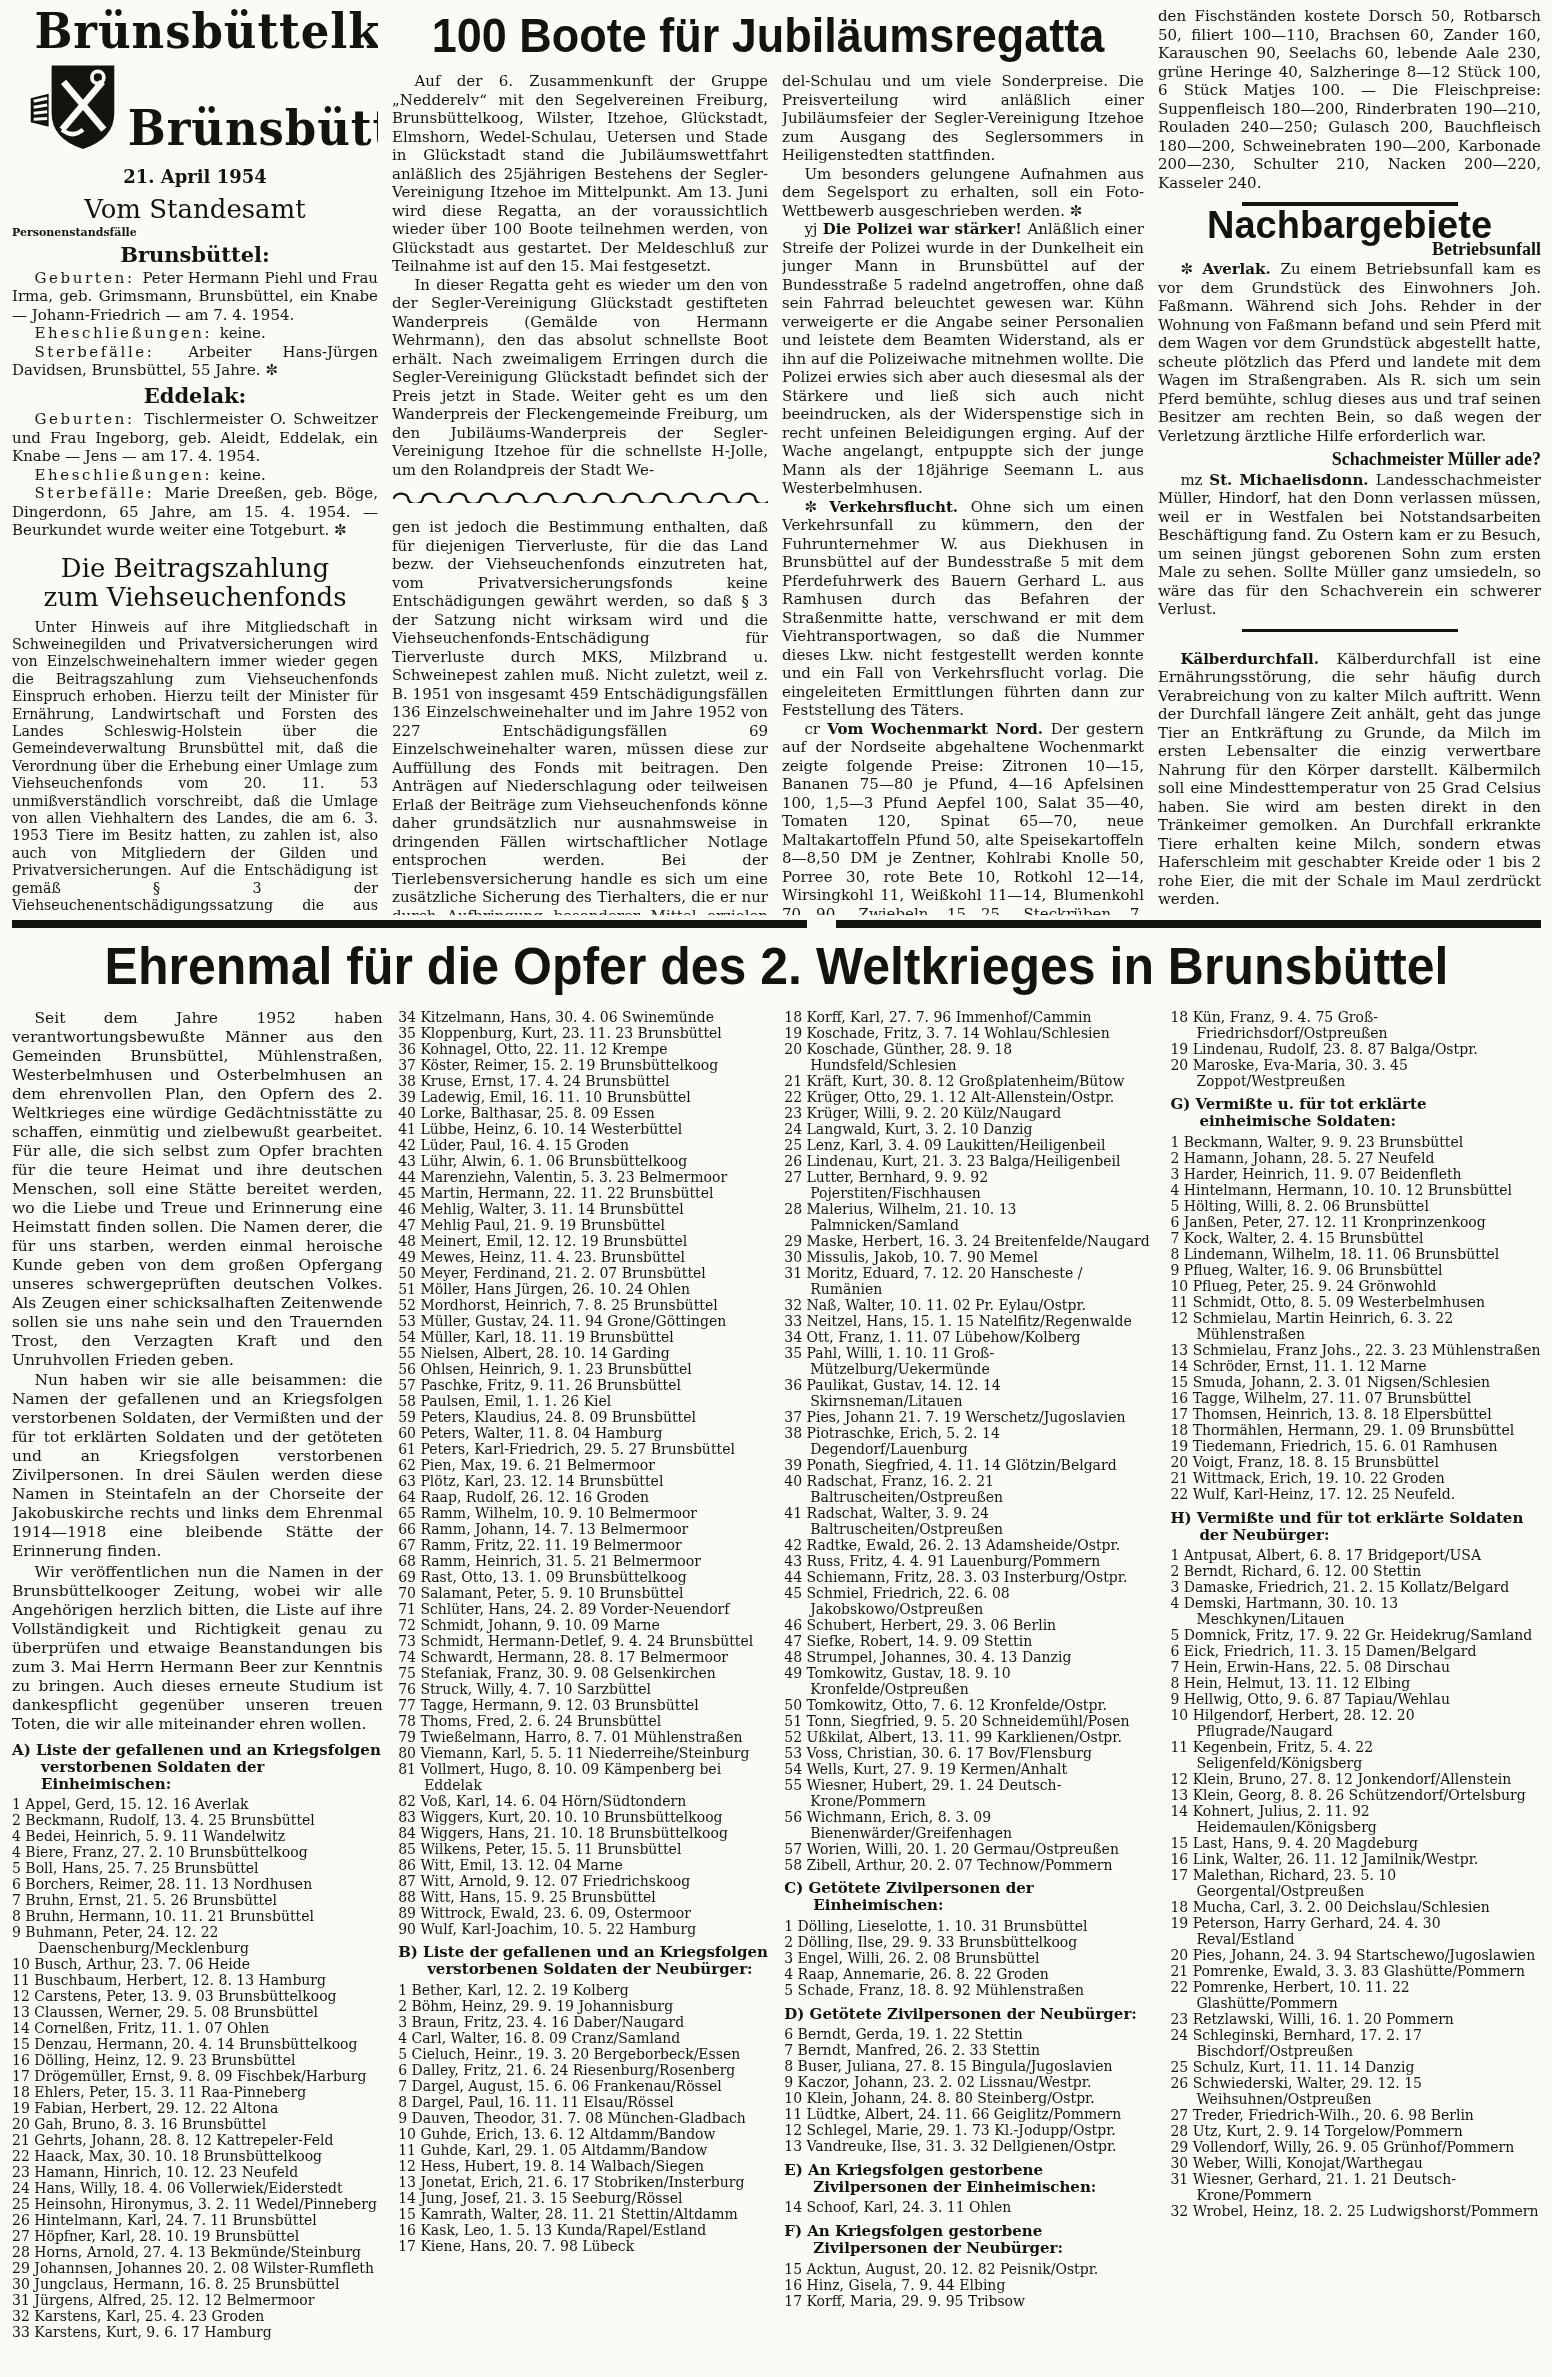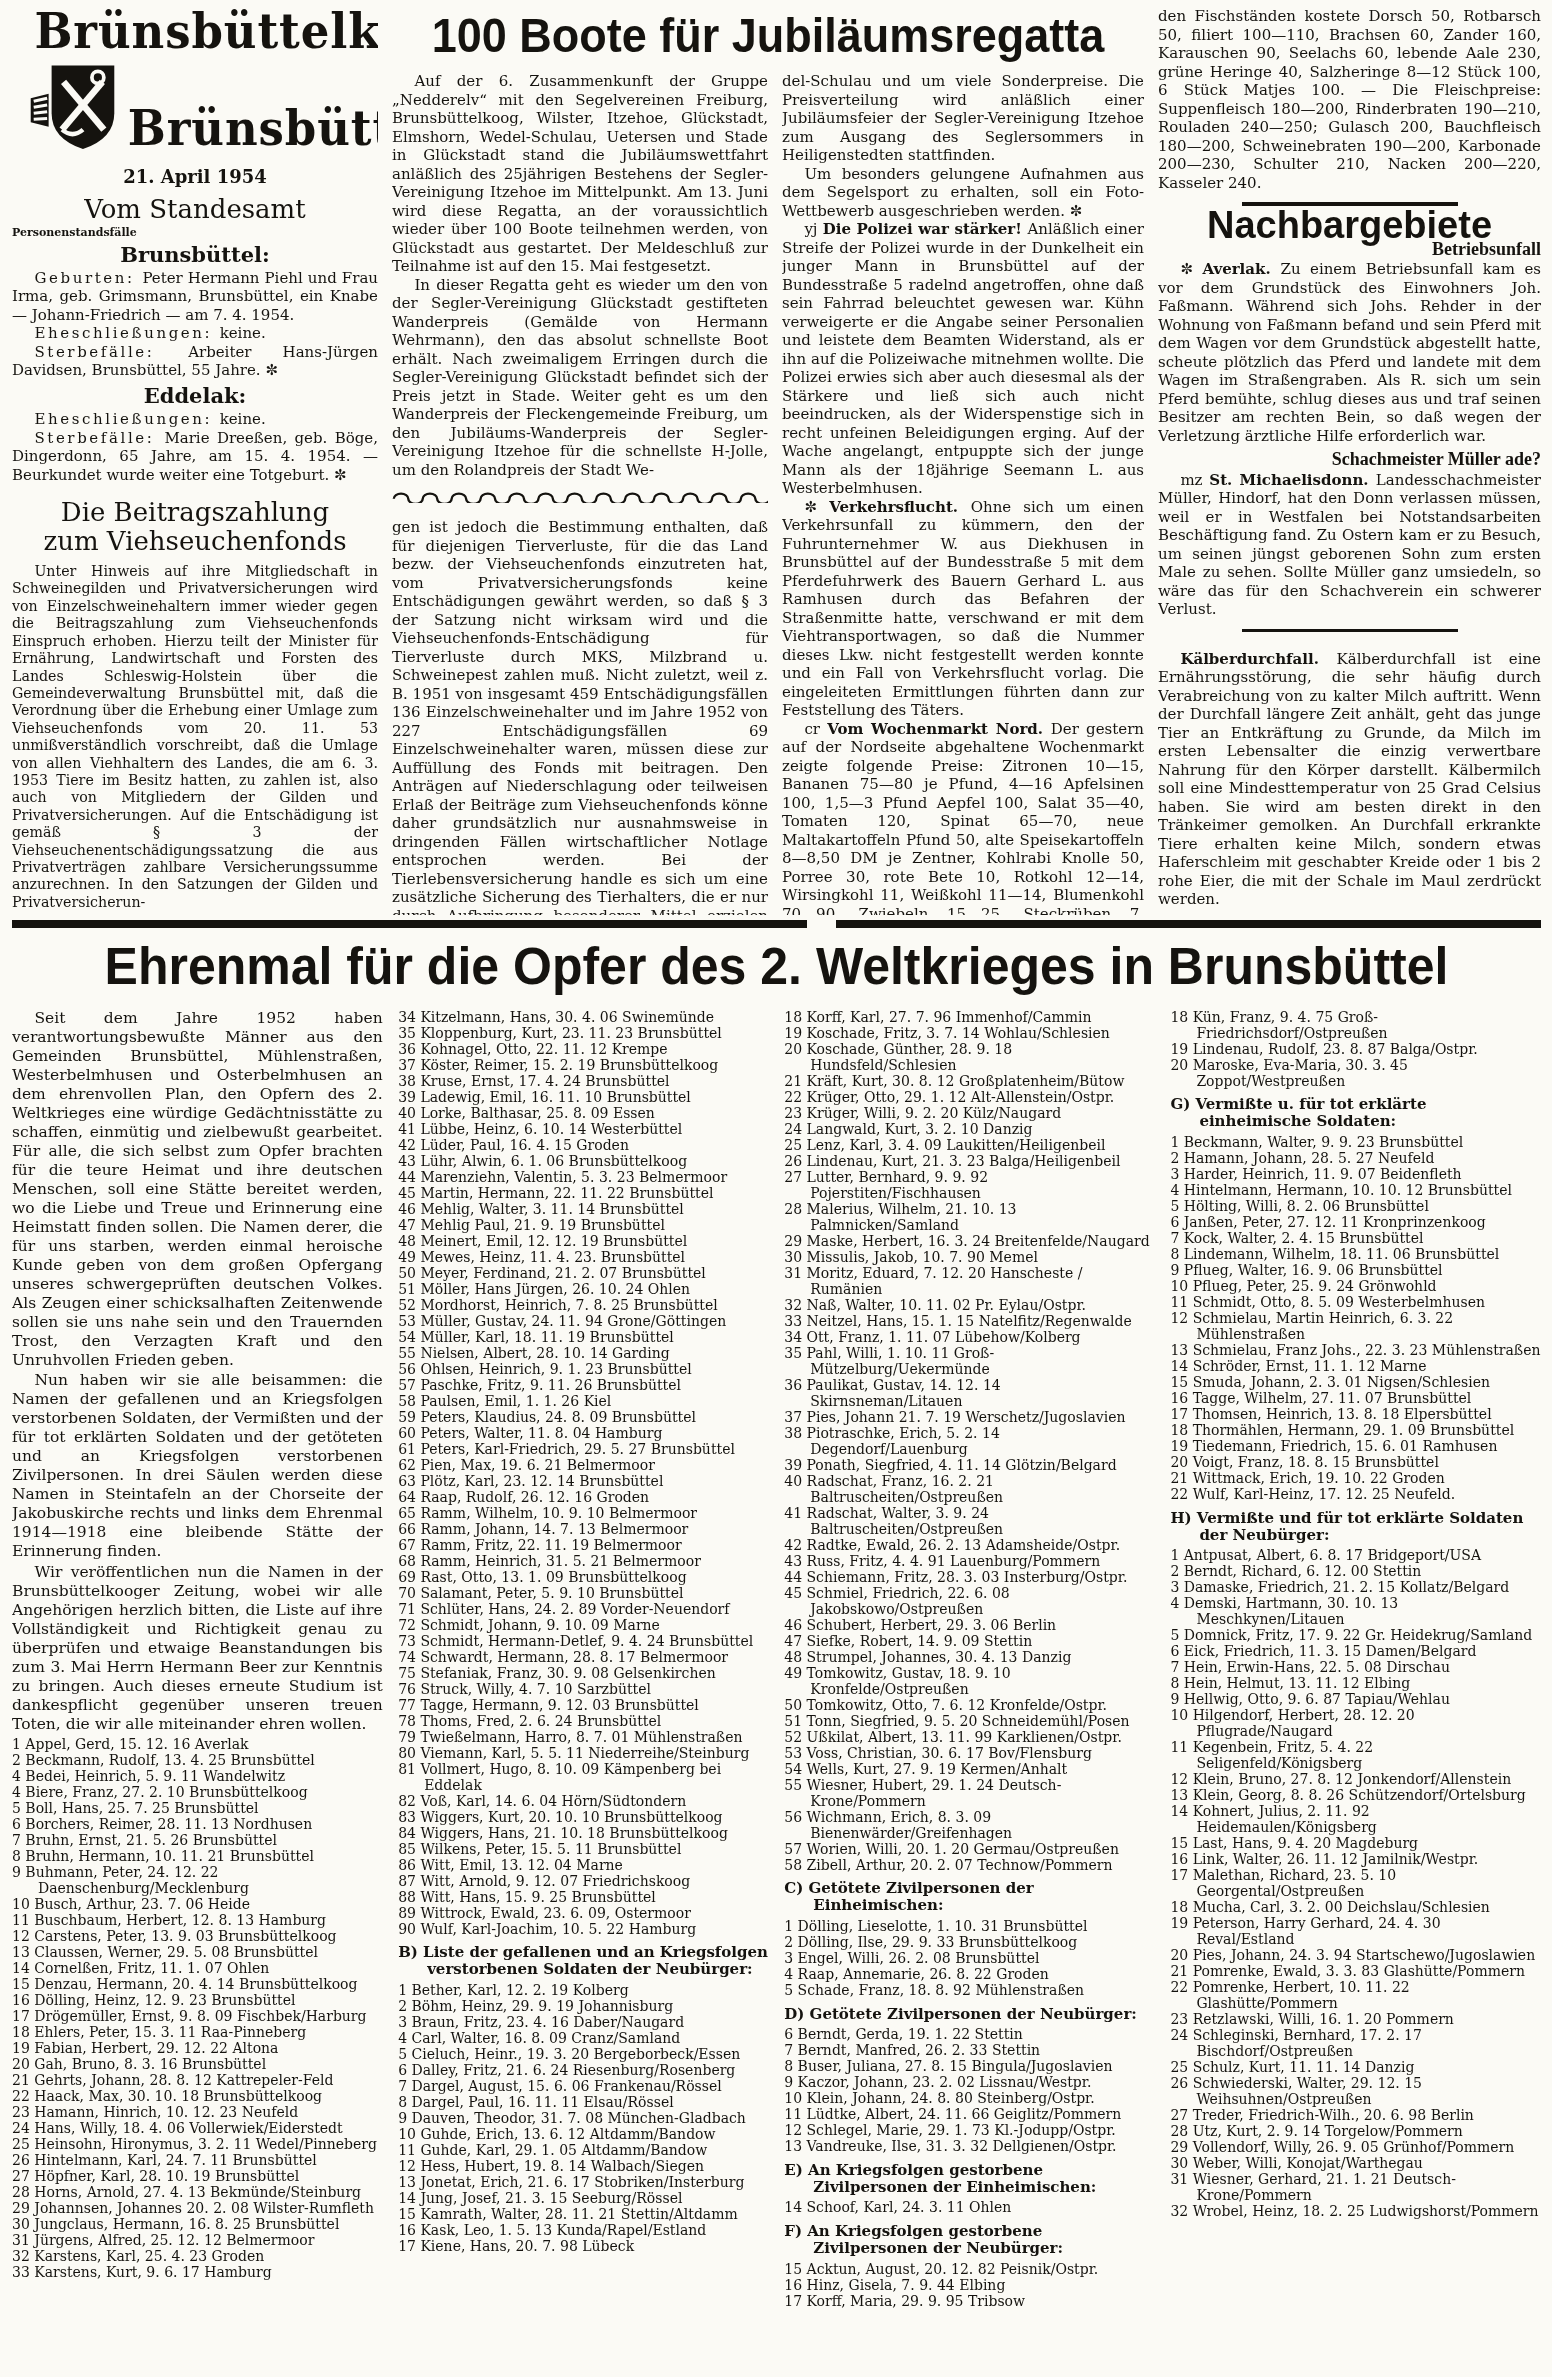--- a/index.html
+++ b/index.html
@@ -93,20 +93,21 @@
         <div class="h-standesamt">Vom Standesamt</div>
         <div class="h-personen">Personenstandsfälle</div>
         <div class="h-place">Brunsbüttel:</div>
         <div class="body-text">
             <div class="para"><span class="lead">Geburten: </span>Peter Hermann Piehl und Frau Irma, geb. Grimsmann, Brunsbüttel, ein Knabe — Johann-Friedrich — am 7. 4. 1954.</div>
             <div class="para"><span class="lead">Eheschließungen: </span>keine.</div>
             <div class="para"><span class="lead">Sterbefälle: </span>Arbeiter Hans-Jürgen Davidsen, Brunsbüttel, 55 Jahre. ✼</div>
           </div>
         <div class="h-place">Eddelak:</div>
         <div class="body-text">
+            <div class="para"><span class="lead">Geburten: </span>Tischlermeister O. Schweitzer und Frau Ingeborg, geb. Aleidt, Eddelak, ein Knabe — Jens — am 17. 4. 1954.</div>
             <div class="para"><span class="lead">Eheschließungen: </span>keine.</div>
             <div class="para"><span class="lead">Sterbefälle: </span>Marie Dreeßen, geb. Böge, Dingerdonn, 65 Jahre, am 15. 4. 1954. — Beurkundet wurde weiter eine Totgeburt. ✼</div>
           </div>
       </div>
 
       <div>
         <div class="h-beitrag">
           <span>Die Beitragszahlung</span><br>
           <span>zum Viehseuchenfonds</span>
         </div>
@@ -160,20 +161,21 @@
       <div class="b2"></div>
     </div>
 
   <div class="h-memorial">Ehrenmal für die Opfer des 2. Weltkrieges in Brunsbüttel</div>
 
   <div class="mem-grid">
     <div class="mem-col">
         <div class="para">Seit dem Jahre 1952 haben verantwortungsbewußte Männer aus den Gemeinden Brunsbüttel, Mühlenstraßen, Westerbelmhusen und Osterbelmhusen an dem ehrenvollen Plan, den Opfern des 2. Weltkrieges eine würdige Gedächtnisstätte zu schaffen, einmütig und zielbewußt gearbeitet. Für alle, die sich selbst zum Opfer brachten für die teure Heimat und ihre deutschen Menschen, soll eine Stätte bereitet werden, wo die Liebe und Treue und Erinnerung eine Heimstatt finden sollen. Die Namen derer, die für uns starben, werden einmal heroische Kunde geben von dem großen Opfergang unseres schwergeprüften deutschen Volkes. Als Zeugen einer schicksalhaften Zeitenwende sollen sie uns nahe sein und den Trauernden Trost, den Verzagten Kraft und den Unruhvollen Frieden geben.</div>
         <div class="para">Nun haben wir sie alle beisammen: die Namen der gefallenen und an Kriegsfolgen verstorbenen Soldaten, der Vermißten und der für tot erklärten Soldaten und der getöteten und an Kriegsfolgen verstorbenen Zivilpersonen. In drei Säulen werden diese Namen in Steintafeln an der Chorseite der Jakobuskirche rechts und links dem Ehrenmal 1914—1918 eine bleibende Stätte der Erinnerung finden.</div>
         <div class="para">Wir veröffentlichen nun die Namen in der Brunsbüttelkooger Zeitung, wobei wir alle Angehörigen herzlich bitten, die Liste auf ihre Vollständigkeit und Richtigkeit genau zu überprüfen und etwaige Beanstandungen bis zum 3. Mai Herrn Hermann Beer zur Kenntnis zu bringen. Auch dieses erneute Studium ist dankespflicht gegenüber unseren treuen Toten, die wir alle miteinander ehren wollen.</div>
+        <div class="list-heading">A) Liste der gefallenen und an Kriegsfolgen verstorbenen Soldaten der Einheimischen:</div>
         <div class="entry">1 Appel, Gerd, 15. 12. 16 Averlak</div>
         <div class="entry">2 Beckmann, Rudolf, 13. 4. 25 Brunsbüttel</div>
         <div class="entry">4 Bedei, Heinrich, 5. 9. 11 Wandelwitz</div>
         <div class="entry">4 Biere, Franz, 27. 2. 10 Brunsbüttelkoog</div>
         <div class="entry">5 Boll, Hans, 25. 7. 25 Brunsbüttel</div>
         <div class="entry">6 Borchers, Reimer, 28. 11. 13 Nordhusen</div>
         <div class="entry">7 Bruhn, Ernst, 21. 5. 26 Brunsbüttel</div>
         <div class="entry">8 Bruhn, Hermann, 10. 11. 21 Brunsbüttel</div>
         <div class="entry">9 Buhmann, Peter, 24. 12. 22 Daenschenburg/Mecklenburg</div>
         <div class="entry">10 Busch, Arthur, 23. 7. 06 Heide</div>

